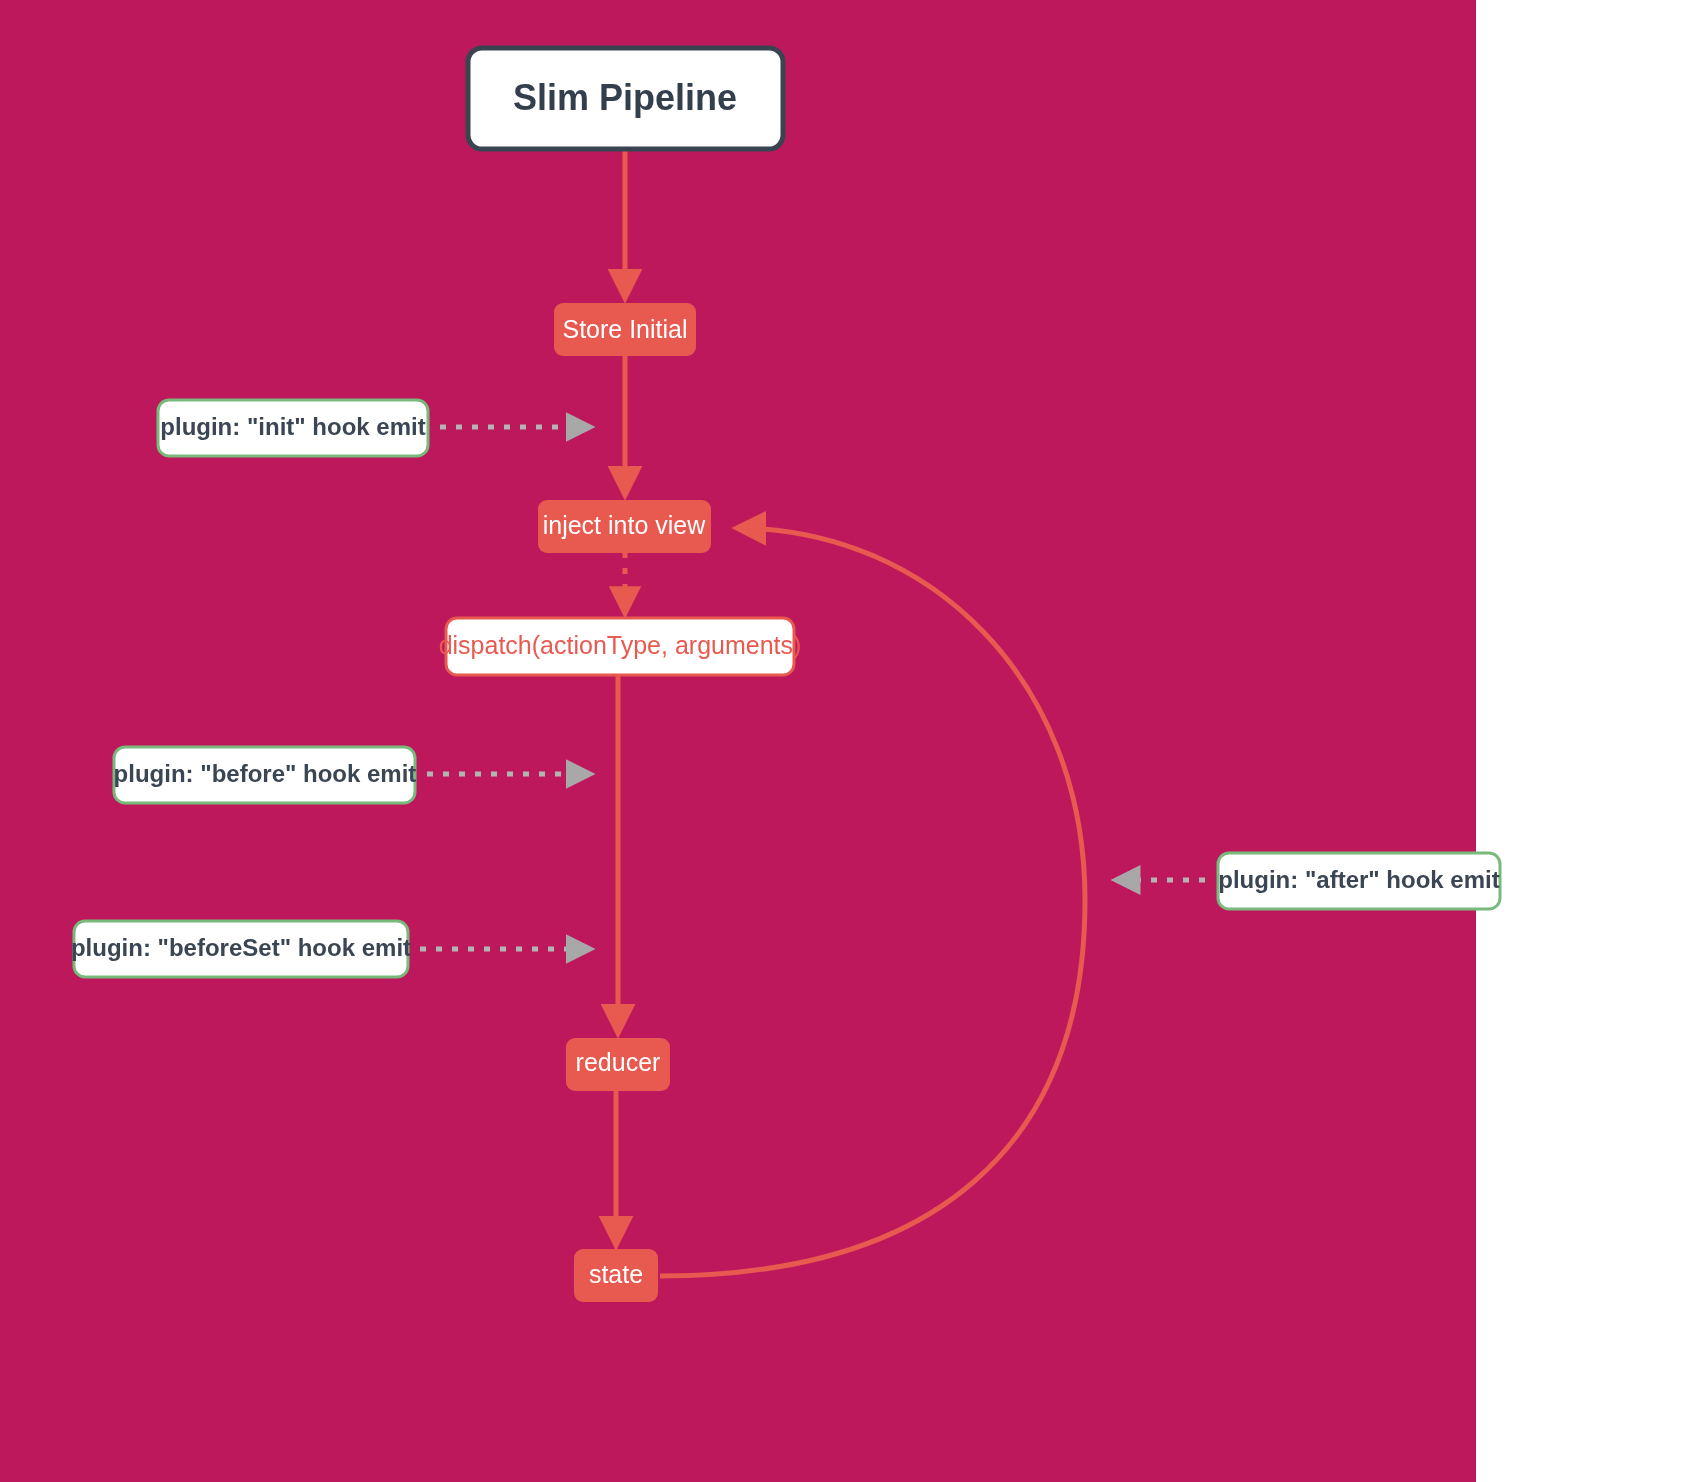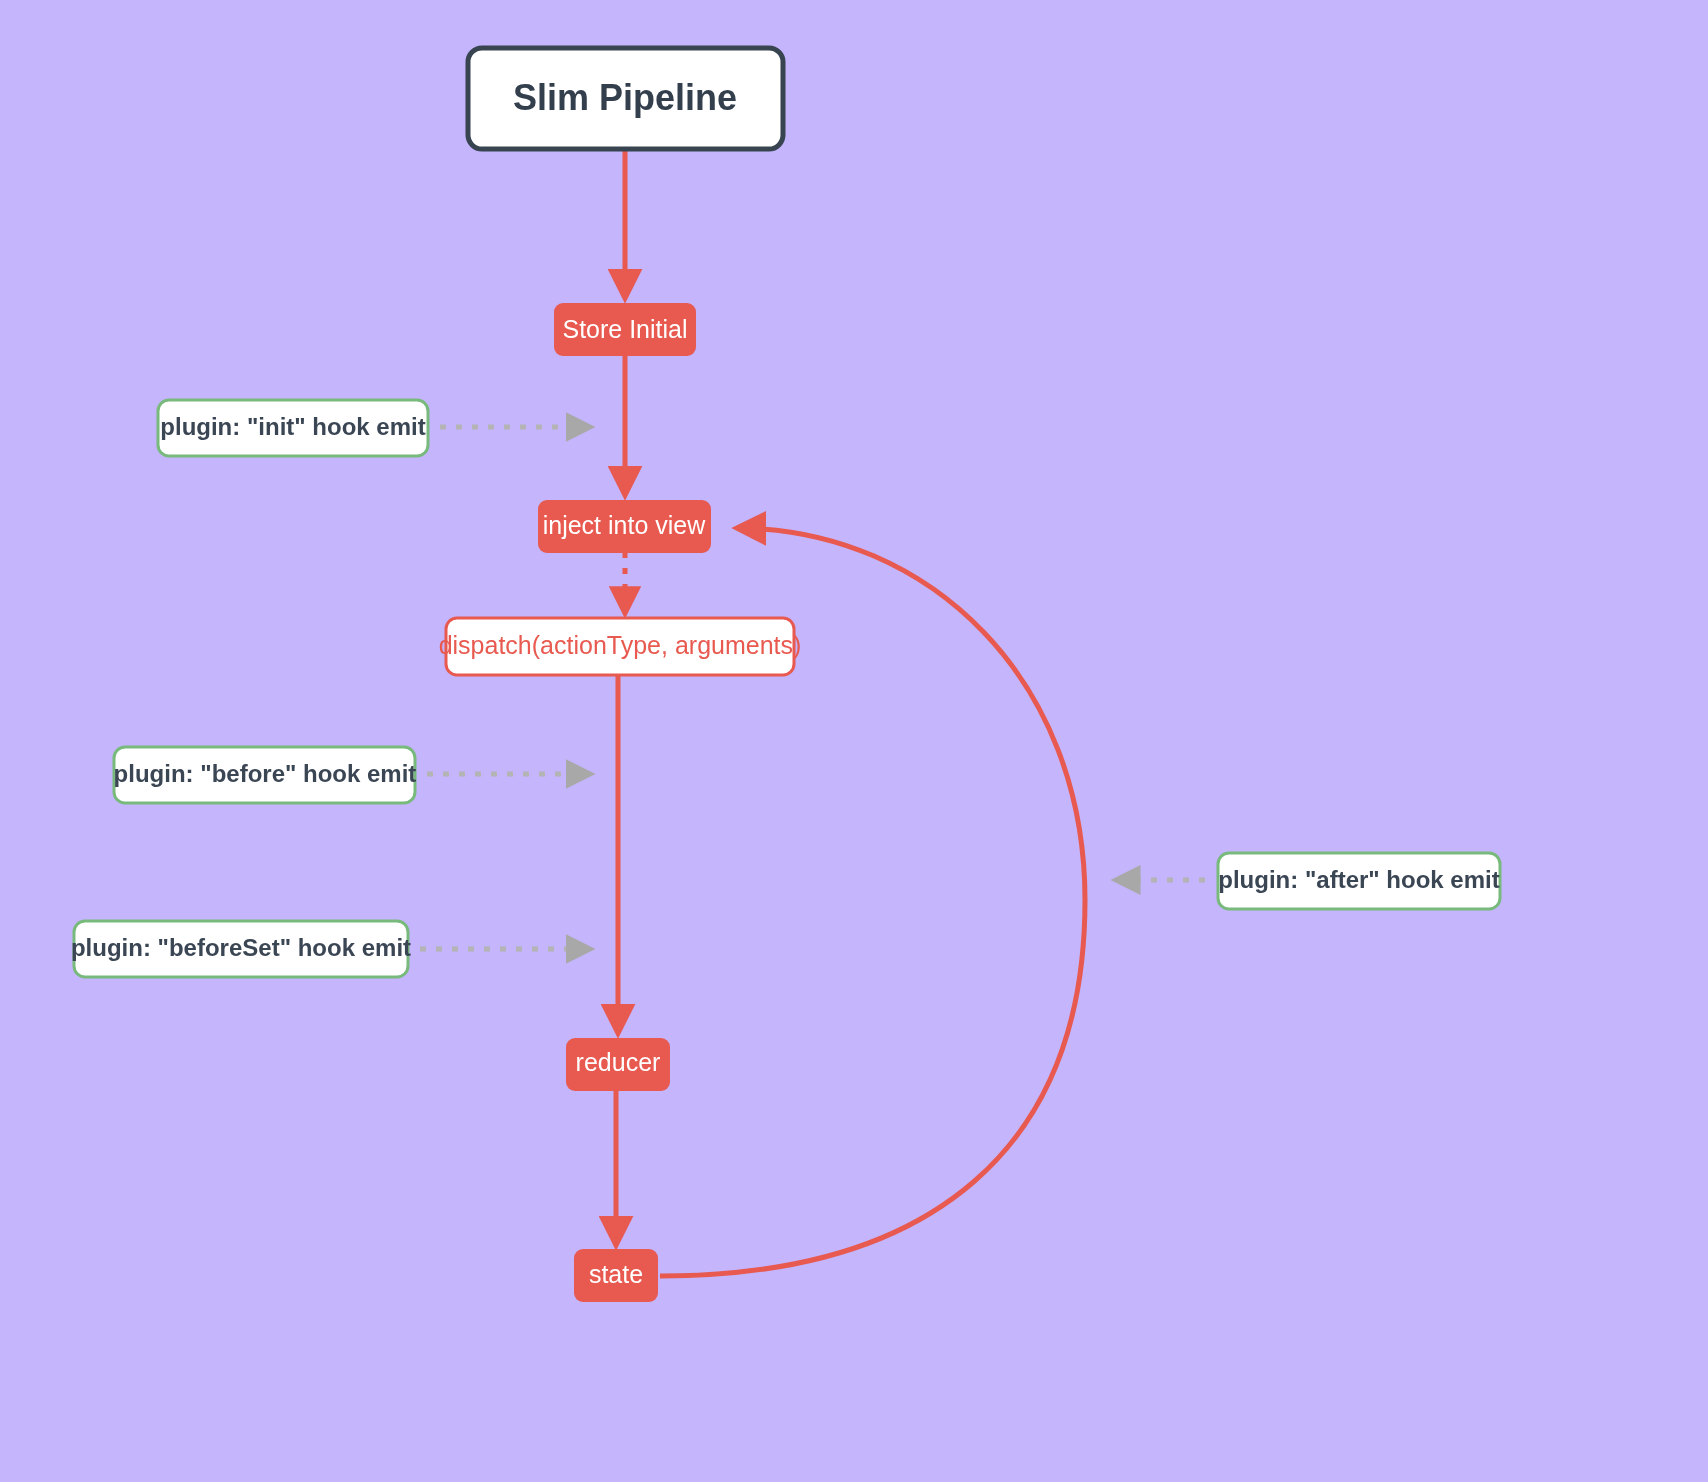--- a/index.html
+++ b/index.html
@@ -8,23 +8,23 @@
     background: #ffffff;
   }
   body {
     width: 1708px;
     height: 1482px;
     overflow: hidden;
     font-family: "Liberation Sans", sans-serif;
   }
   #diagram-root {
     position: relative;
-    width: 1708px;
+    width: 1476px;
     height: 1482px;
-    background: #c4b5fd;
+    background: #be185d;
   }
   svg#flowchart {
     display: block;
     width: 1708px;
     height: 1482px;
   }
   .node-label-red {
     font-family: "Liberation Sans", sans-serif;
     font-size: 25px;
     fill: #ffffff;

